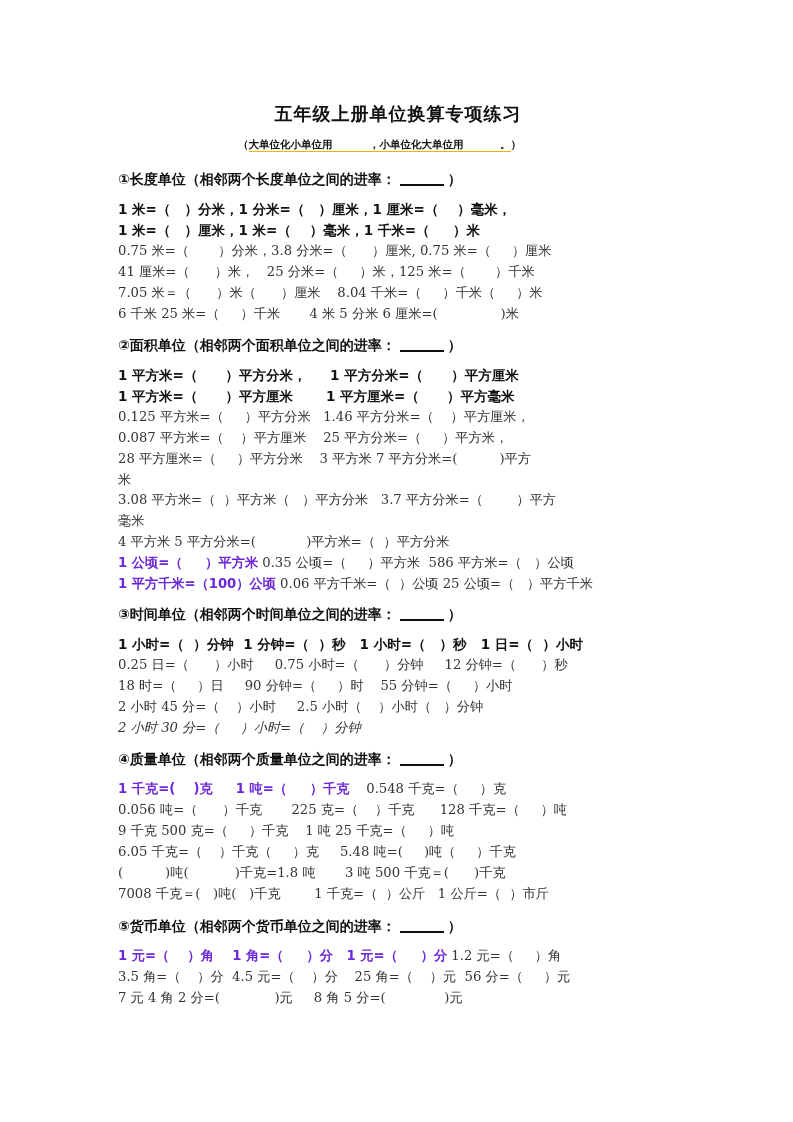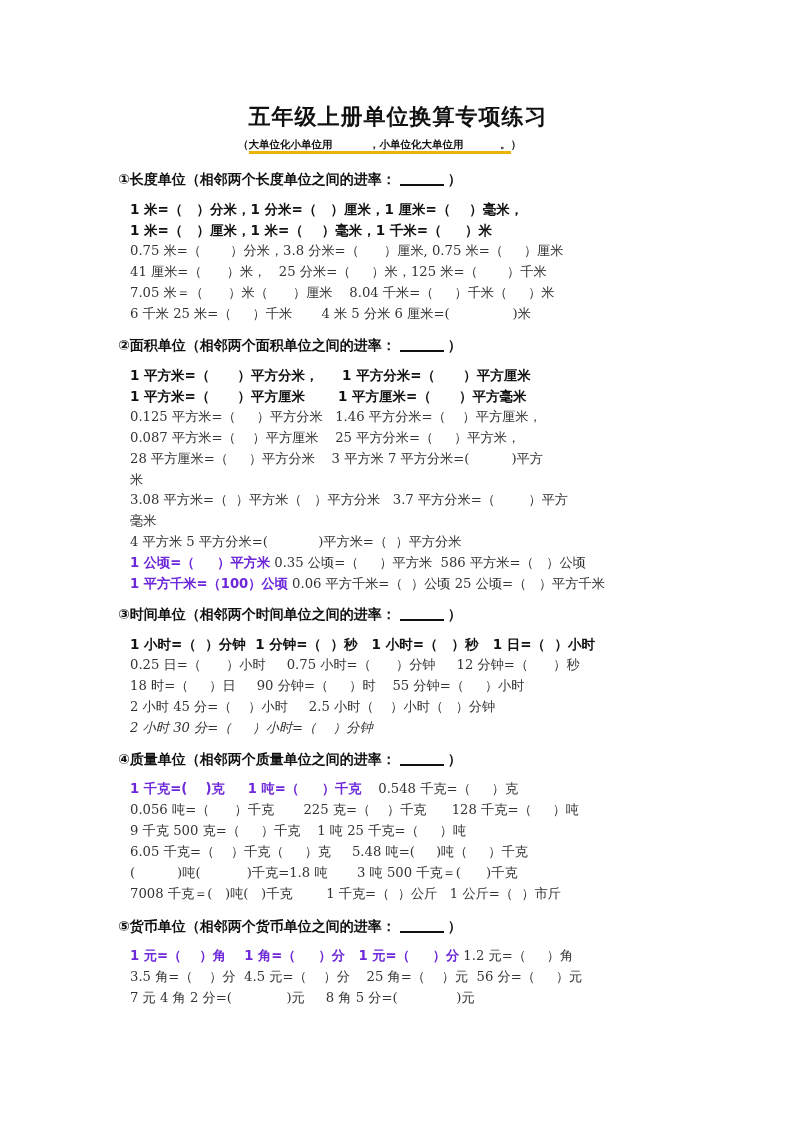--- a/index.html
+++ b/index.html
@@ -1,27 +1,27 @@
 <!DOCTYPE html>
 <html><head>
 <meta charset="utf-8">
 <style>
   html, body { margin: 0; padding: 0; background: #ffffff; }
   body { width: 793px; height: 1122px; position: relative; overflow: hidden;
          font-family: "DejaVu Serif", "Liberation Serif", serif; color: #222; }
   .page { position: absolute; left: 118px; top: 0; width: 560px; }
   .title { position: absolute; left: 0; top: 102px; width: 560px; text-align: center;
-           font-family: "DejaVu Sans", sans-serif; font-weight: bold; font-size: 22px; color: #111; letter-spacing: 1px; }
+           font-family: "DejaVu Sans", sans-serif; font-weight: bold; font-size: 18px; color: #111; letter-spacing: 1px; }
   .subtitle { position: absolute; left: 120px; top: 138px; width: 320px; font-size: 10.5px;
               font-family: "DejaVu Sans", sans-serif; font-weight: bold; color: #111; white-space: pre; }
-  .subtitle .ul { border-bottom: 3px solid #eab308; padding-bottom: 1px; }
+  .subtitle .ul { border-bottom: 1px solid #eab308; padding-bottom: 1px; }
   .sec-title { position: absolute; left: 0; font-family: "DejaVu Sans", sans-serif; font-weight: bold;
                font-size: 14px; color: #111; white-space: pre; }
   .blank { display: inline-block; width: 44px; border-bottom: 2px solid #111; height: 14px; vertical-align: -2px; margin: 0 4px; }
-  .line { position: absolute; left: 12px; font-size: 13.2px; white-space: pre; line-height: 20px; color: #333; }
+  .line { position: absolute; left: 0; font-size: 13.2px; white-space: pre; line-height: 20px; color: #333; }
   .line.bold { font-family: "DejaVu Sans", sans-serif; font-weight: bold; color: #111; font-size: 13.5px; }
   .seg { display: inline-block; }
   .seg-bold { font-family: "DejaVu Sans", sans-serif; font-weight: bold; color: #6d28d9; }
 </style>
 </head>
 <body>
 
 <div class="page">
   <div class="title">五年级上册单位换算专项练习</div>
   <div class="subtitle"><span>（</span><span class="ul">大单位化小单位用          ，小单位化大单位用          。</span><span>）</span></div>

